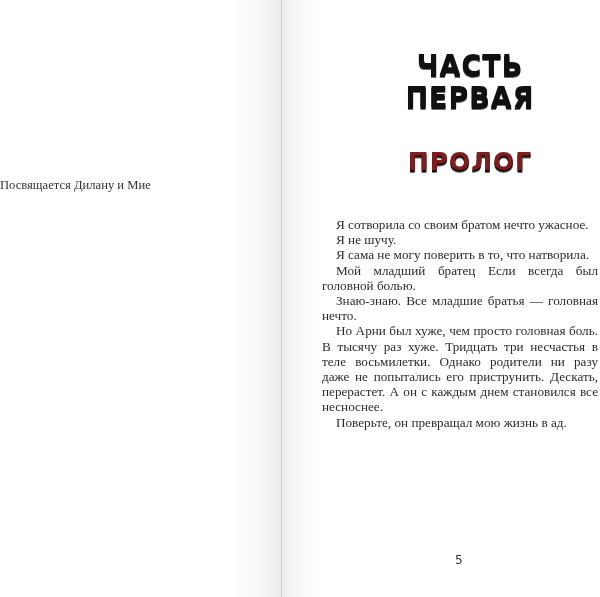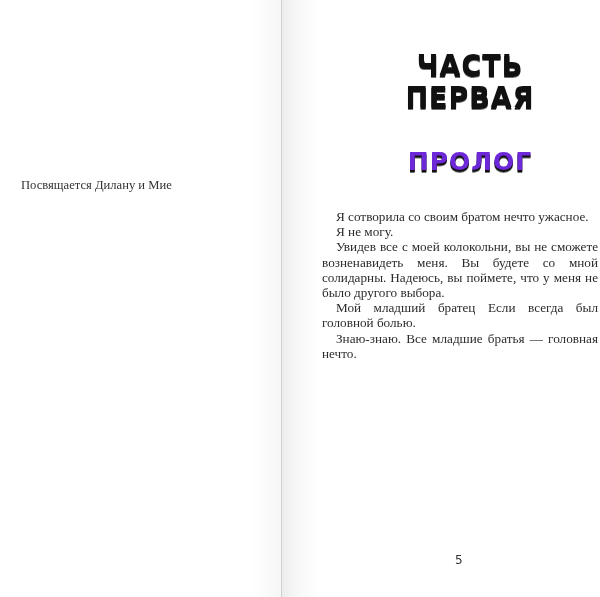--- a/index.html
+++ b/index.html
@@ -5,21 +5,20 @@
     html, body { margin: 0; padding: 0; }
     body {
       width: 600px; height: 597px; overflow: hidden; position: relative;
       background: #ffffff;
       font-family: "DejaVu Serif", "Liberation Serif", serif;
       color: #2a2a2a;
     }
     .page-left {
       position: absolute; left: 0; top: 0; width: 281px; height: 597px;
       background: linear-gradient(to right, #ffffff 0%, #ffffff 82%, #f6f6f6 93%, #ececec 100%);
-      margin-left: 21px;
     }
     .spine {
       position: absolute; left: 281px; top: 0; width: 1px; height: 597px;
       background: #cfcfcf;
     }
     .page-right {
       position: absolute; left: 282px; top: 0; width: 318px; height: 597px;
       background: linear-gradient(to right, #ececec 0%, #f4f4f4 3%, #fafafa 7%, #ffffff 12%, #ffffff 100%);
     }
     .dedication {
@@ -34,27 +33,27 @@
       font-family: "DejaVu Sans", "Liberation Sans", sans-serif;
       font-weight: bold; font-size: 27px; letter-spacing: 1px;
       color: #111;
       transform: scaleY(1.05);
     }
     .chapter-title {
       position: absolute; left: 400px; top: 147px; width: 140px;
       text-align: center;
       font-family: "DejaVu Sans", "Liberation Sans", sans-serif;
       font-weight: bold; font-size: 25px; letter-spacing: 1px;
-      color: #6d28d9;
+      color: #7f1d1d;
     }
     .drip {
       text-shadow: 0 2px 0 #111, 0 3px 0 rgba(17,17,17,0.6);
     }
     .body-text {
-      position: absolute; left: 322px; top: 209px; width: 276px;
+      position: absolute; left: 322px; top: 217px; width: 276px;
       font-family: "Liberation Serif", "DejaVu Serif", serif;
       font-size: 13.2px; line-height: 15.2px; color: #2b2b2b;
       text-align: justify;
     }
     .body-text p {
       margin: 0; text-indent: 14px;
     }
     .page-number {
       position: absolute; left: 455px; top: 553px;
       font-family: "DejaVu Sans", "Liberation Sans", sans-serif;
@@ -70,19 +69,21 @@
 
 <div class="spine"></div>
 
 <div class="page-right"></div>
 
 <div class="part-title drip">ЧАСТЬ ПЕРВАЯ</div>
 <div class="chapter-title drip">ПРОЛОГ</div>
 
 <div class="body-text">
   <p>Я сотворила со своим братом нечто ужасное.</p>
-  <p>Я не могу.</p>
-  <p>Увидев все с моей колокольни, вы не сможете возненавидеть меня. Вы будете со мной солидарны. Надеюсь, вы поймете, что у меня не было другого выбора.</p>
+  <p>Я не шучу.</p>
+  <p>Я сама не могу поверить в то, что натворила.</p>
   <p>Мой младший братец Если всегда был головной болью.</p>
   <p>Знаю-знаю. Все младшие братья — головная нечто.</p>
+  <p>Но Арни был хуже, чем просто головная боль. В тысячу раз хуже. Тридцать три несчастья в теле восьмилетки. Однако родители ни разу даже не попытались его приструнить. Дескать, перерастет. А он с каждым днем становился все несноснее.</p>
+  <p>Поверьте, он превращал мою жизнь в ад.</p>
 </div>
 
 <div class="page-number">5</div>
 
 </body></html>

